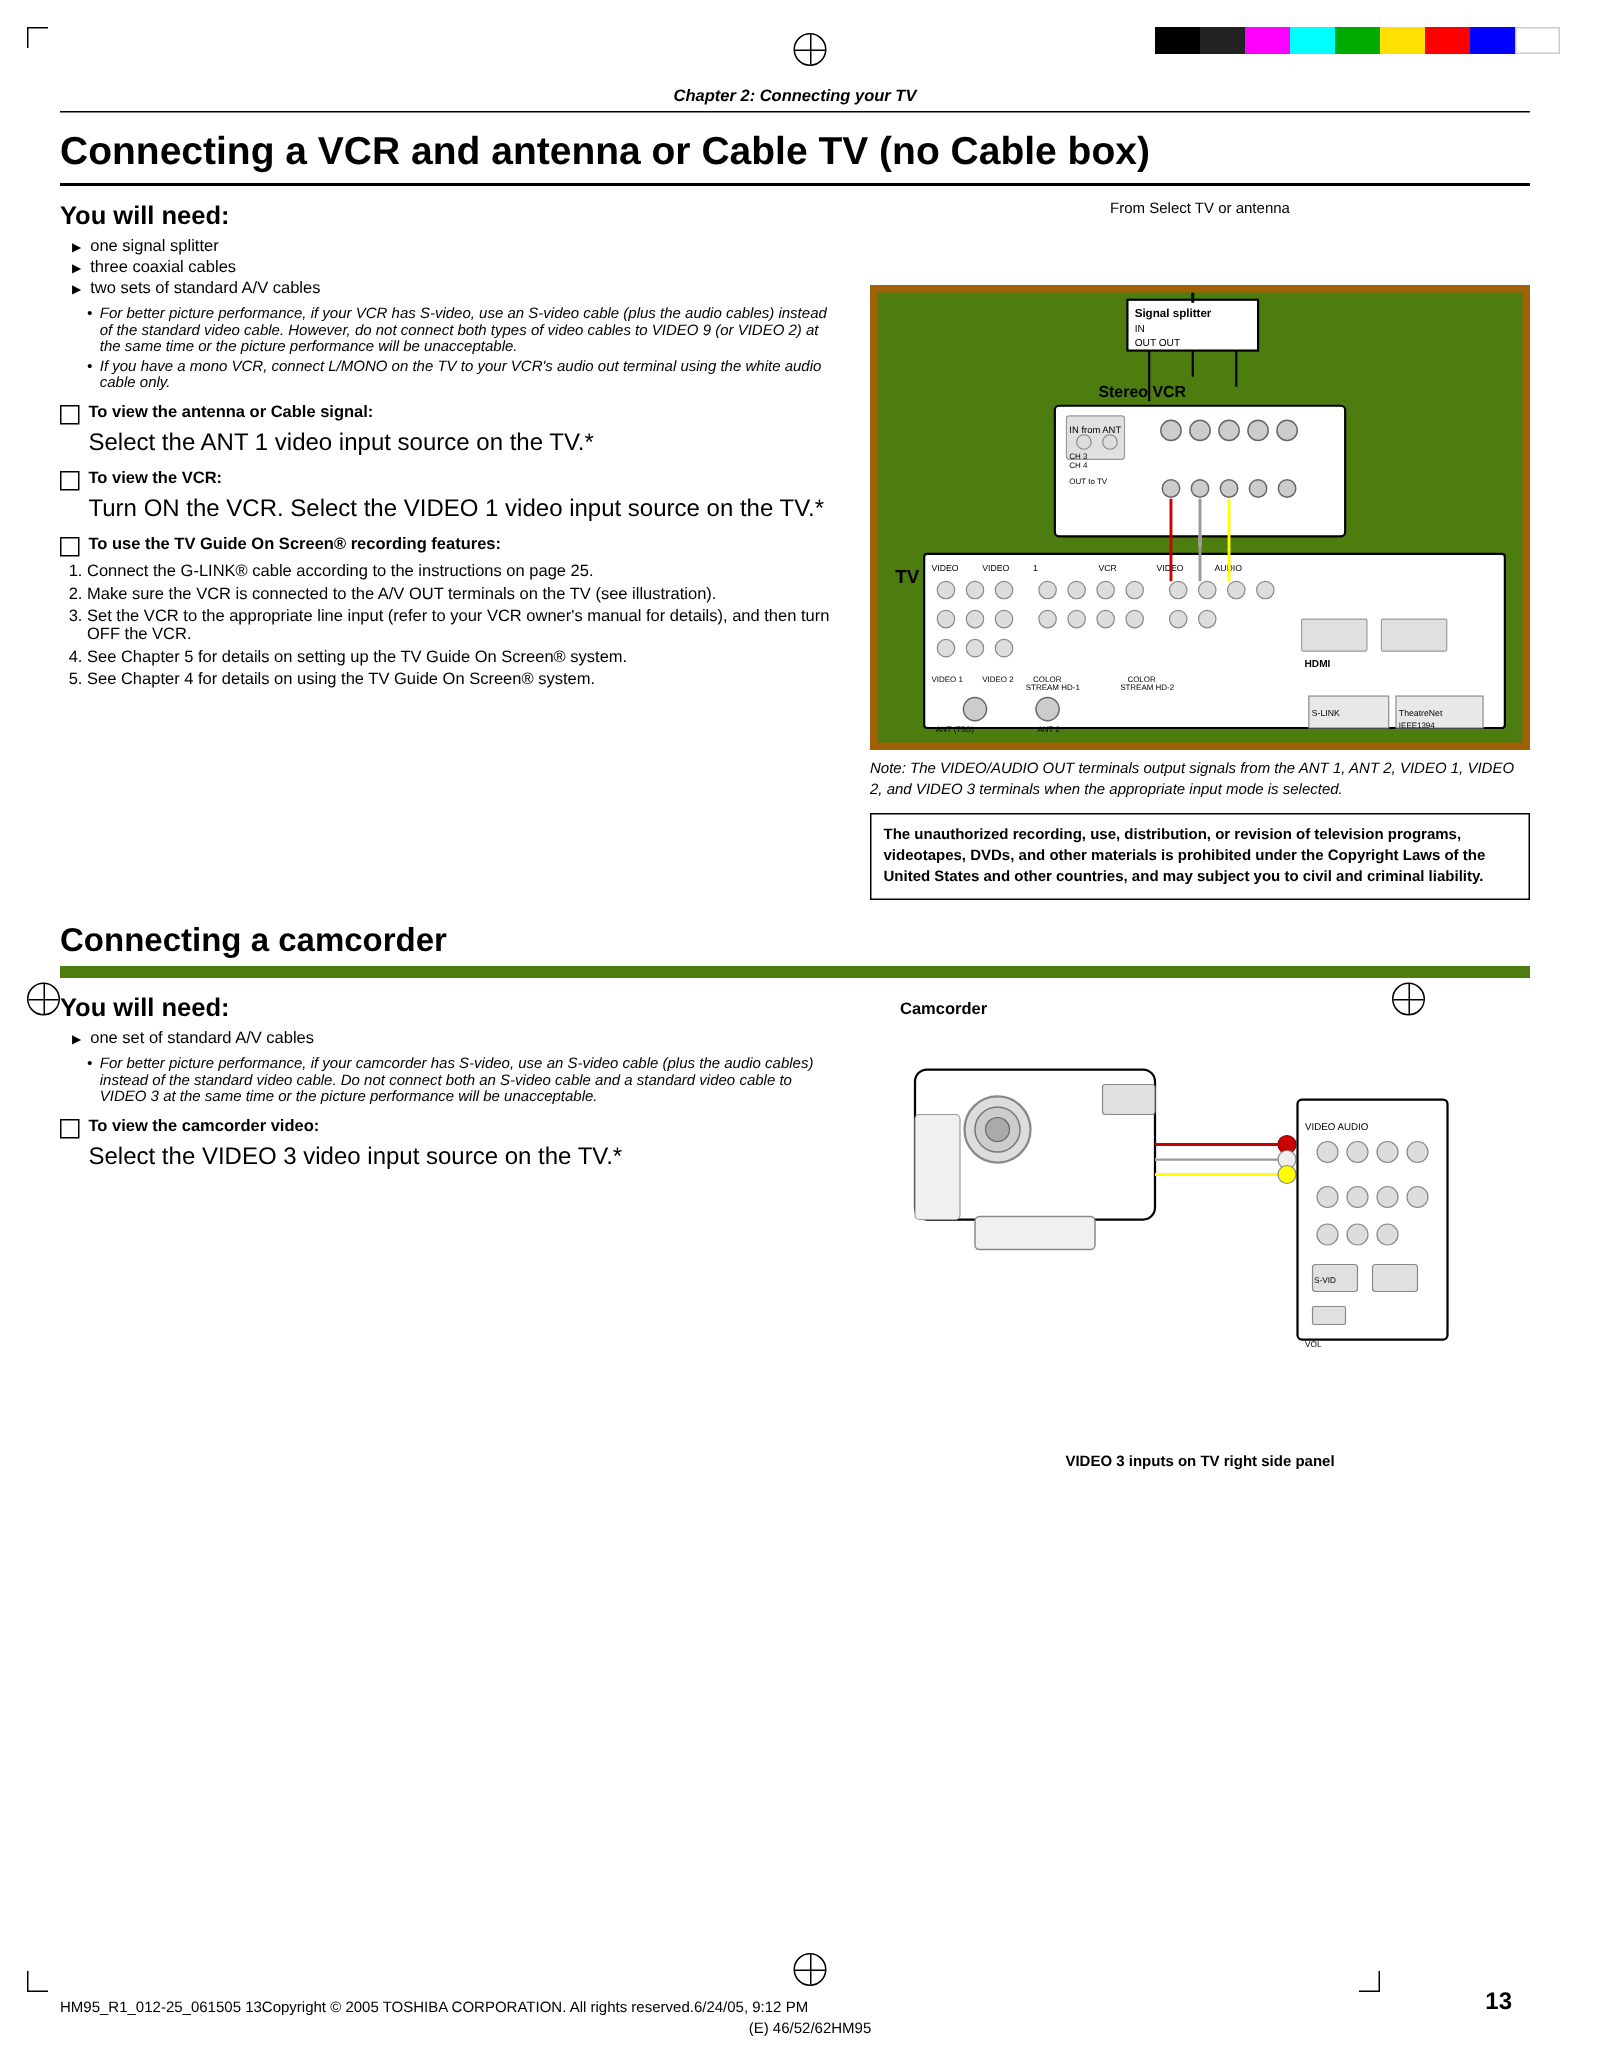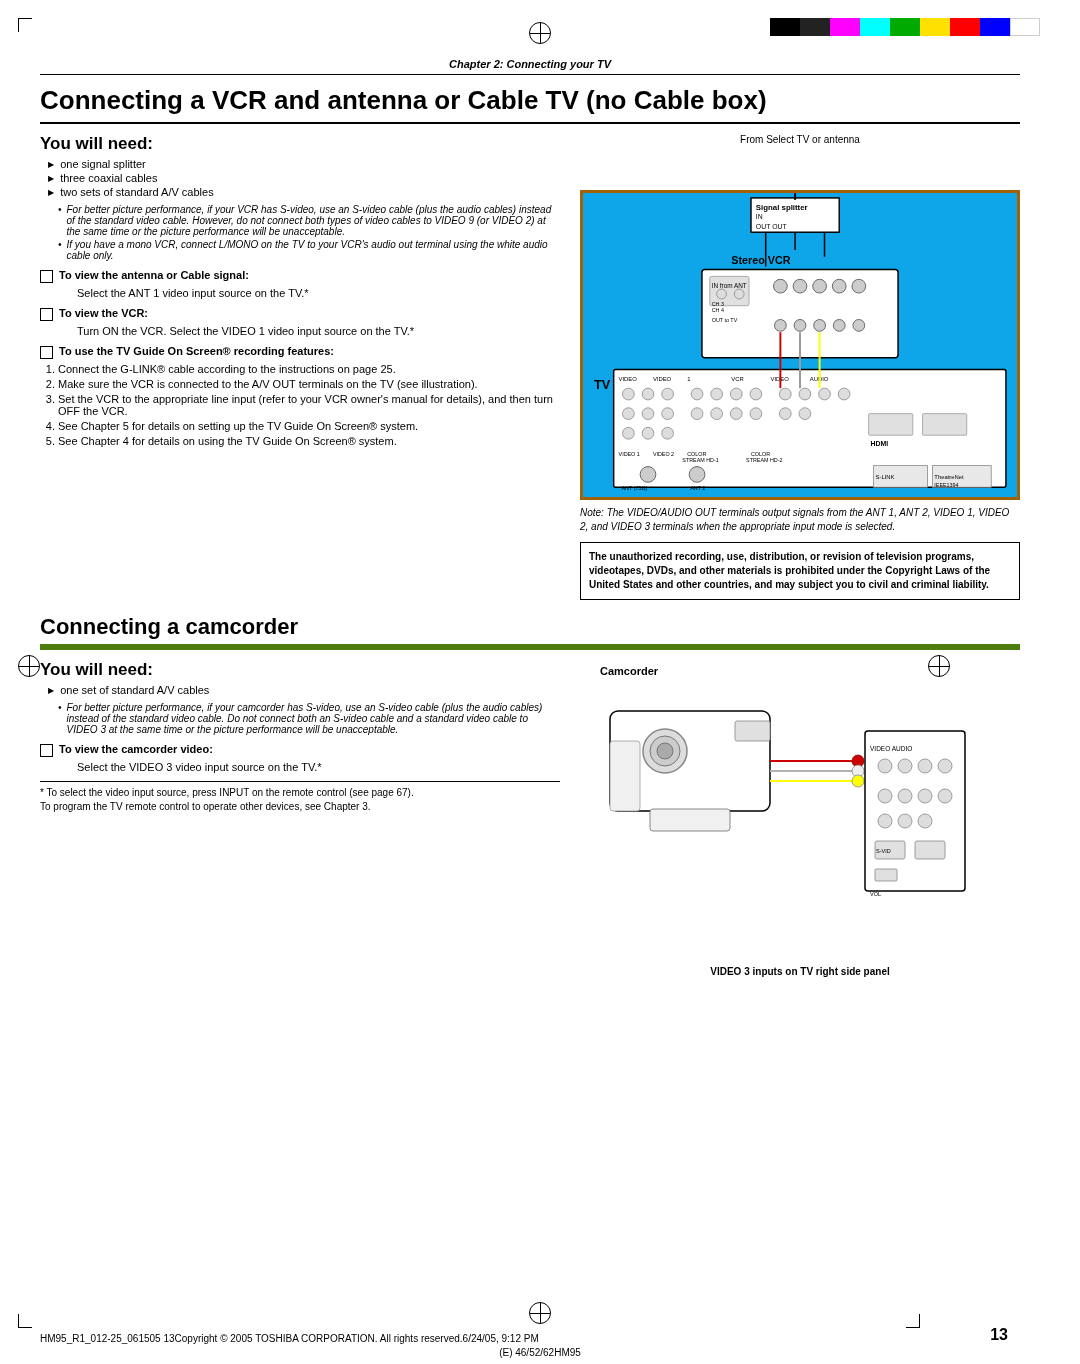--- a/index.html
+++ b/index.html
@@ -171,22 +171,22 @@
       border: 1.5px solid #000;
       margin-right: 6px;
       flex-shrink: 0;
       margin-top: 1px;
     }
     .checkbox-label {
       font-size: 11px;
       font-weight: bold;
     }
     .checkbox-desc {
-      font-size: 11px;
-      margin-left: 37px;
+      font-size: 16px;
+      margin-left: 19px;
       margin-bottom: 4px;
     }
 
     
     .numbered-list {
       margin-left: 18px;
       margin-bottom: 6px;
     }
     .numbered-list li {
       font-size: 11px;
@@ -199,22 +199,22 @@
       border: none;
       position: relative;
       margin-top: 5px;
     }
 
     
     .vcr-diagram {
       width: 100%;
       height: 310px;
       position: relative;
-      background: #0ea5e9;
-      border: 3px solid #a16207;
+      background: #4d7c0f;
+      border: 5px solid #a16207;
       margin-top: 45px;
     }
 
     .diagram-label-top {
       font-size: 10px;
       text-align: center;
       margin-bottom: 3px;
     }
 
     
@@ -233,21 +233,21 @@
       font-size: 10px;
       font-weight: bold;
       line-height: 1.4;
     }
 
     
     .section2-title {
       font-size: 22px;
       font-weight: bold;
       margin: 14px 0 8px 0;
-      border-bottom: 6px solid #4d7c0f;
+      border-bottom: 8px solid #4d7c0f;
       padding-bottom: 4px;
     }
 
     
     .footnote {
       font-size: 10px;
       margin-top: 8px;
       border-top: 1px solid #000;
       padding-top: 4px;
       line-height: 1.4;
@@ -530,24 +530,20 @@
       </ul>
 
       <div class="checkbox-section">
         <div class="checkbox-line">
           <div class="checkbox"></div>
           <span class="checkbox-label">To view the camcorder video:</span>
         </div>
         <div class="checkbox-desc">Select the VIDEO 3 video input source on the TV.*</div>
       </div>
 
-      <div class="footnote">
-        <div>* To select the video input source, press INPUT on the remote control (see page 67).</div>
-        <div>  To program the TV remote control to operate other devices, see Chapter 3.</div>
-      </div>
 
     </div>
 
     <div class="right-col">
       <div class="diagram-box">
         <div style="font-size:11px;font-weight:bold;margin-left:20px;margin-bottom:4px;">Camcorder</div>
         <svg class="camcorder-svg" viewBox="0 0 440 260" xmlns="http://www.w3.org/2000/svg">
 
           <rect x="30" y="20" width="160" height="100" fill="white" stroke="#000" stroke-width="1.5" rx="8"></rect>
           <rect x="30" y="50" width="30" height="70" fill="#f0f0f0" stroke="#999" stroke-width="0.8" rx="3"></rect>

